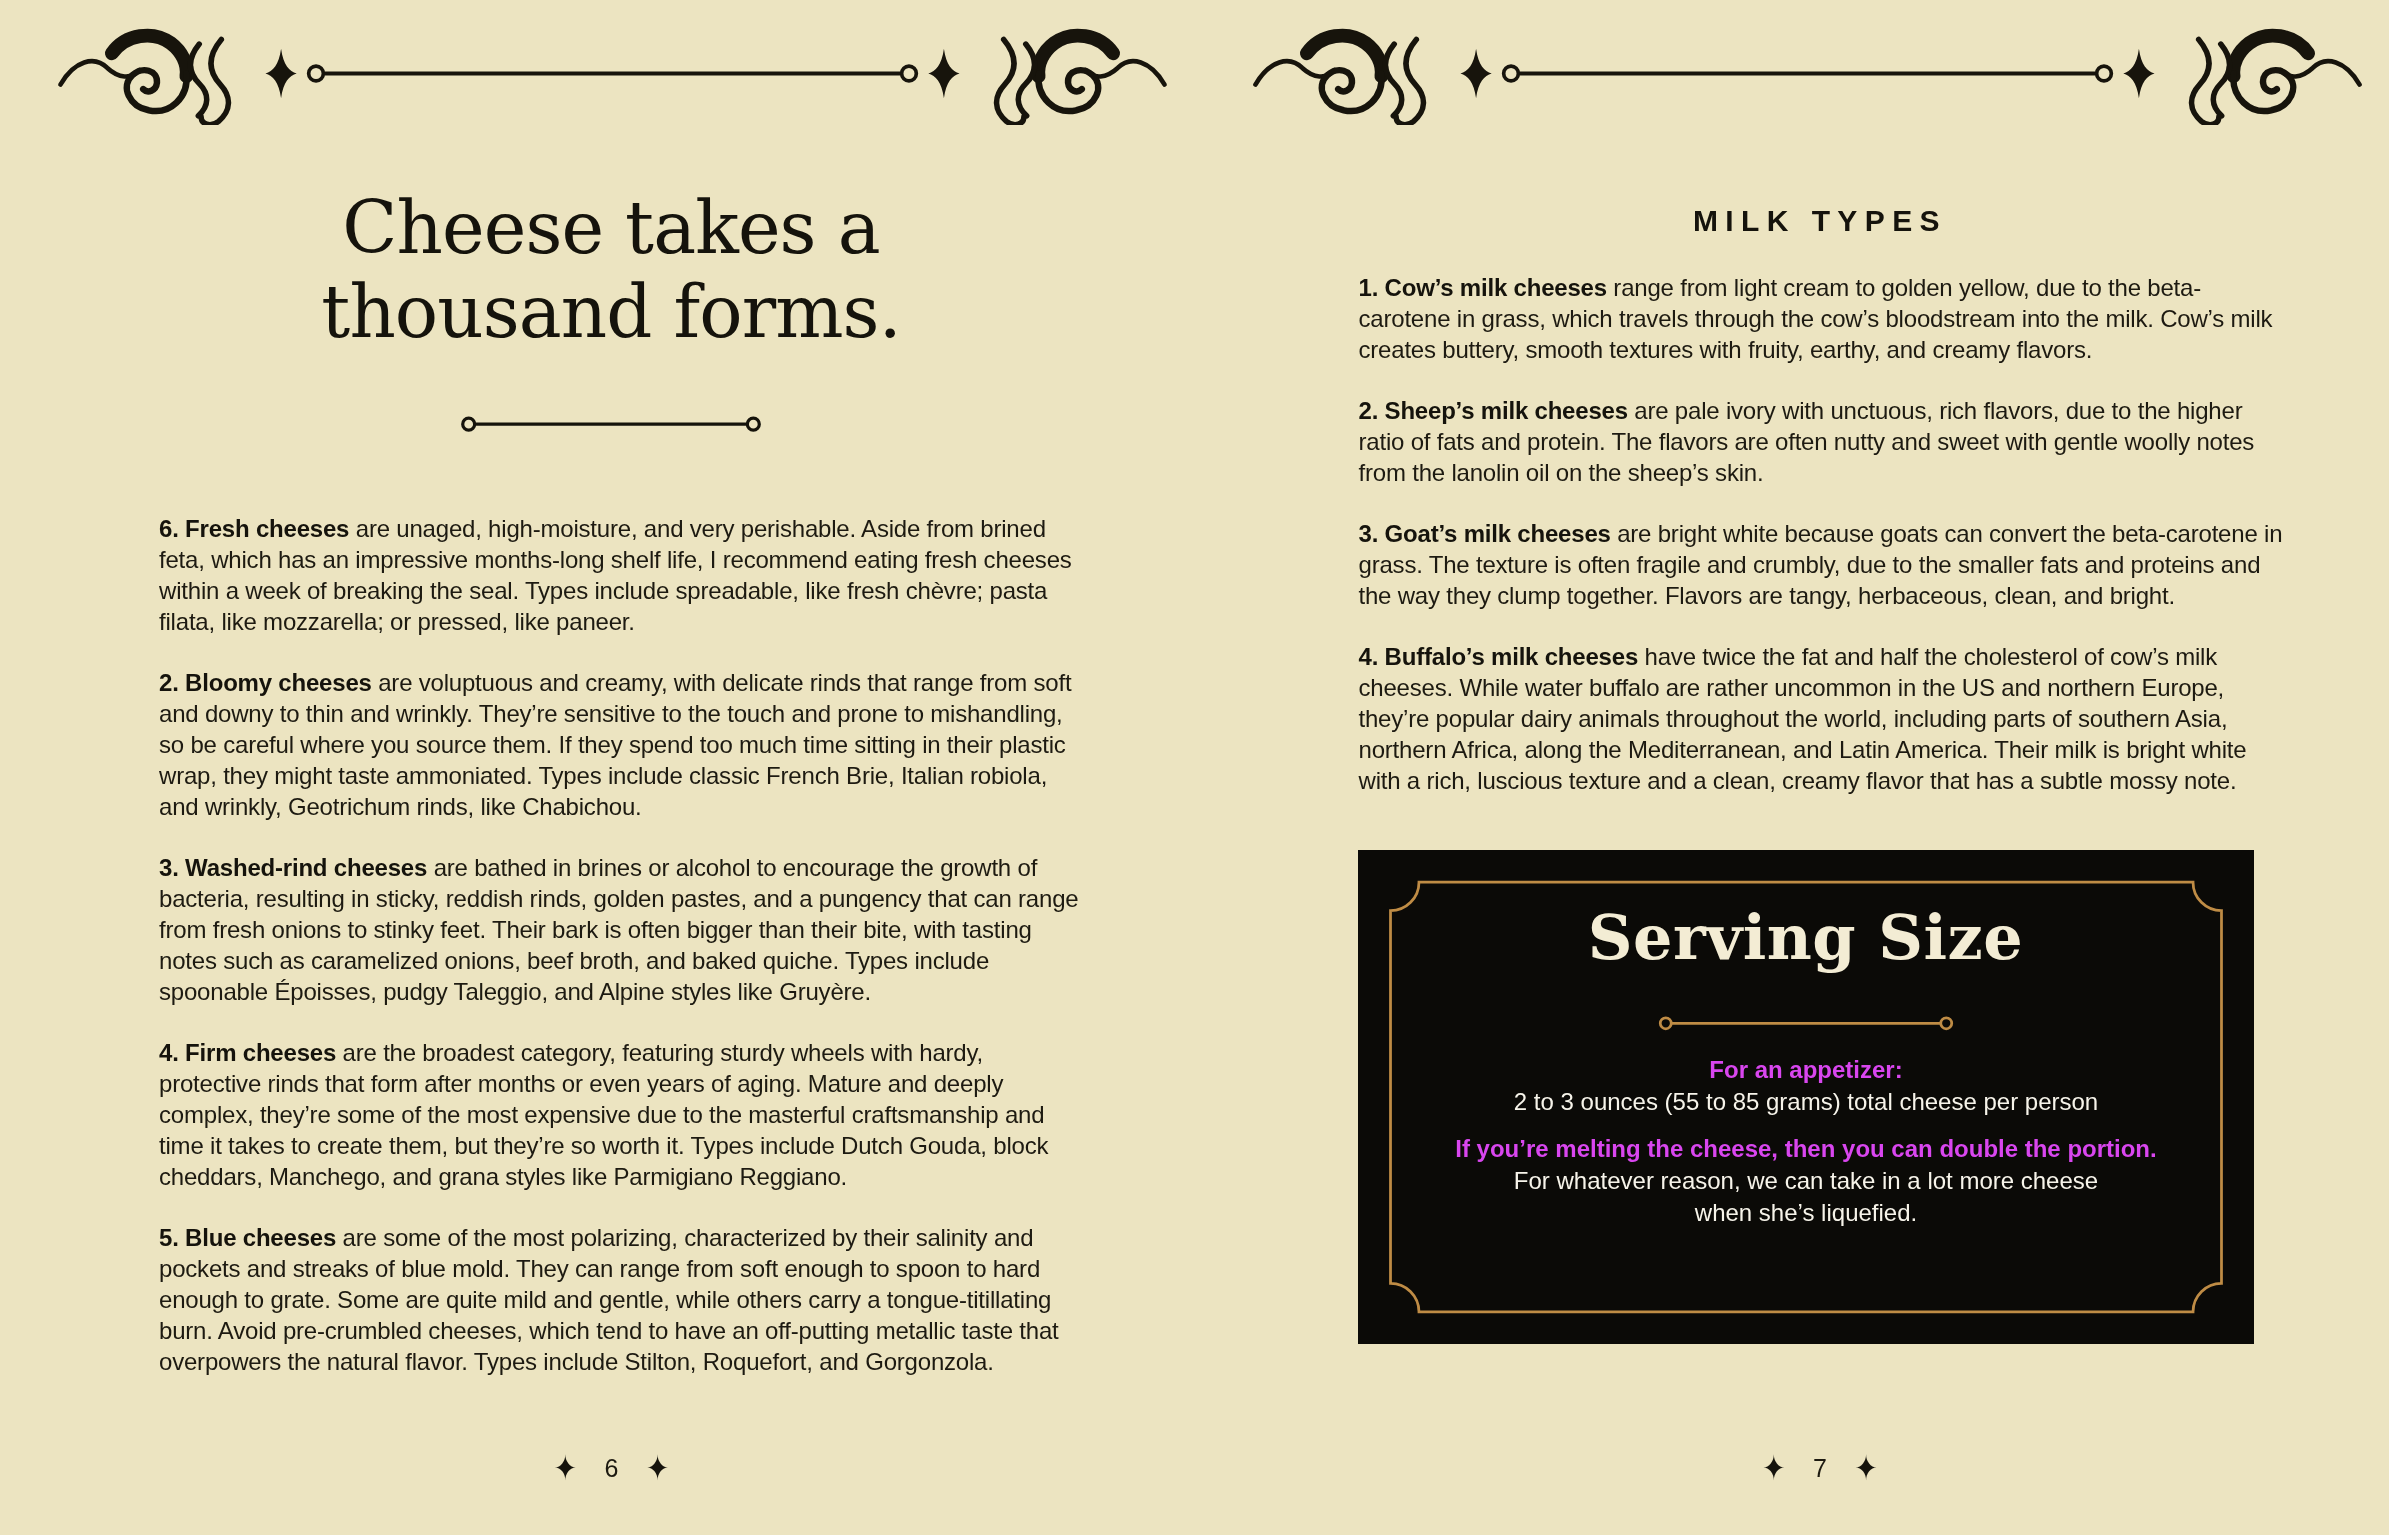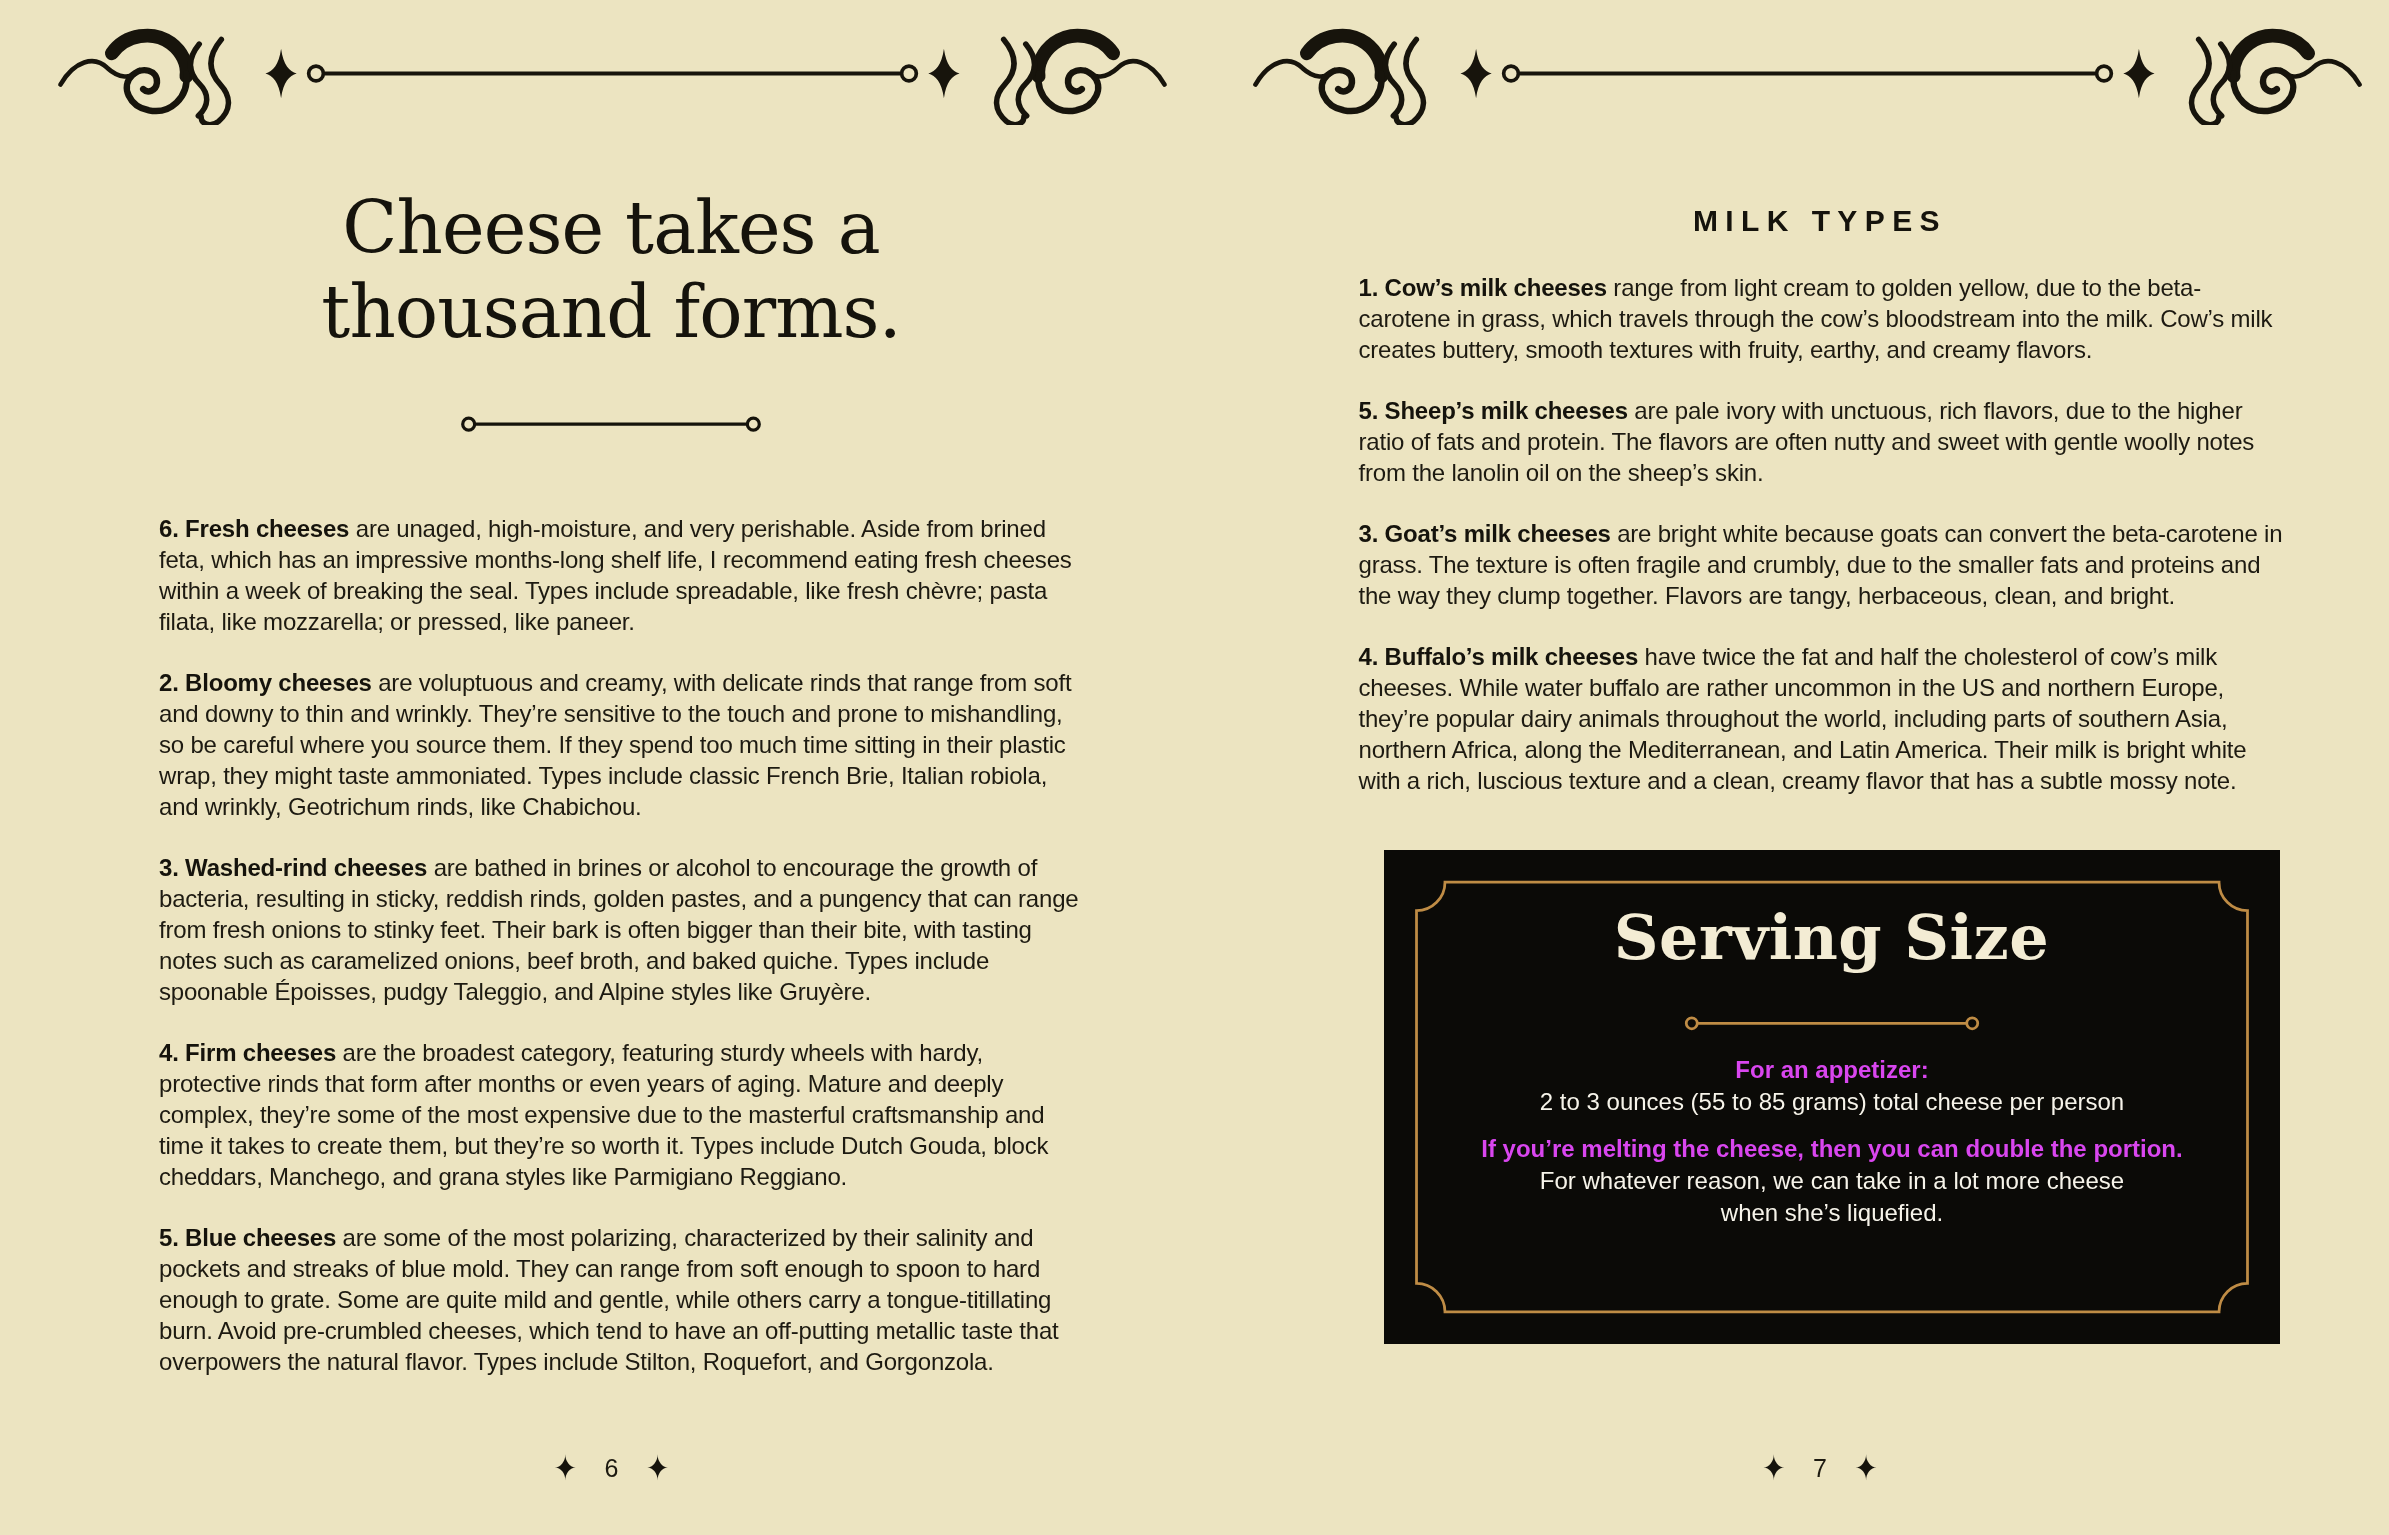--- a/index.html
+++ b/index.html
@@ -31,21 +31,20 @@
   
   .milk-heading{
     position:absolute;top:204px;left:152px;width:919px;text-align:center;
     font-size:30px;font-weight:700;letter-spacing:7.4px;color:#15130c;
   }
 
   
   .card{
     position:absolute;top:850px;left:149px;width:896px;height:494px;
     background:#0b0a07;
-    margin-left:26px;
   }
   .card-frame{position:absolute;inset:0;}
   .card-title{
     position:absolute;top:51px;left:0;width:100%;text-align:center;
     font-family:"DejaVu Serif", serif;font-weight:700;font-size:62px;
     color:#f3ecd4;letter-spacing:0.5px;
   }
   .card-divider{position:absolute;top:165px;left:50%;transform:translateX(-50%);}
   .card-body{position:absolute;top:204px;left:37px;width:823px;text-align:center;}
   .card-section{margin-bottom:14.7px;font-size:24px;line-height:32px;}
@@ -157,21 +156,21 @@
     </svg>
 
     <div class="milk-heading">MILK TYPES</div>
 
     <div class="paragraphs right-paragraphs">
       <p>
         <strong>1.  Cow’s milk cheeses</strong>
         <span>range from light cream to golden yellow, due to the beta-carotene in grass, which travels through the cow’s bloodstream into the milk. Cow’s milk creates buttery, smooth textures with fruity, earthy, and creamy flavors.</span>
       </p>
       <p>
-        <strong>5.  Sheep’s milk cheeses</strong>
+        <strong>2.  Sheep’s milk cheeses</strong>
         <span>are pale ivory with unctuous, rich flavors, due to the higher ratio of fats and protein. The flavors are often nutty and sweet with gentle woolly notes from the lanolin oil on the sheep’s skin.</span>
       </p>
       <p>
         <strong>3. Goat’s milk cheeses</strong>
         <span>are bright white because goats can convert the beta-carotene in grass. The texture is often fragile and crumbly, due to the smaller fats and proteins and the way they clump together. Flavors are tangy, herbaceous, clean, and bright.</span>
       </p>
       <p>
         <strong>4. Buffalo’s milk cheeses</strong>
         <span>have twice the fat and half the cholesterol of cow’s milk cheeses. While water buffalo are rather uncommon in the US and northern Europe, they’re popular dairy animals throughout the world, including parts of southern Asia, northern Africa, along the Mediterranean, and Latin America. Their milk is bright white with a rich, luscious texture and a clean, creamy flavor that has a subtle mossy note.</span>
       </p>

